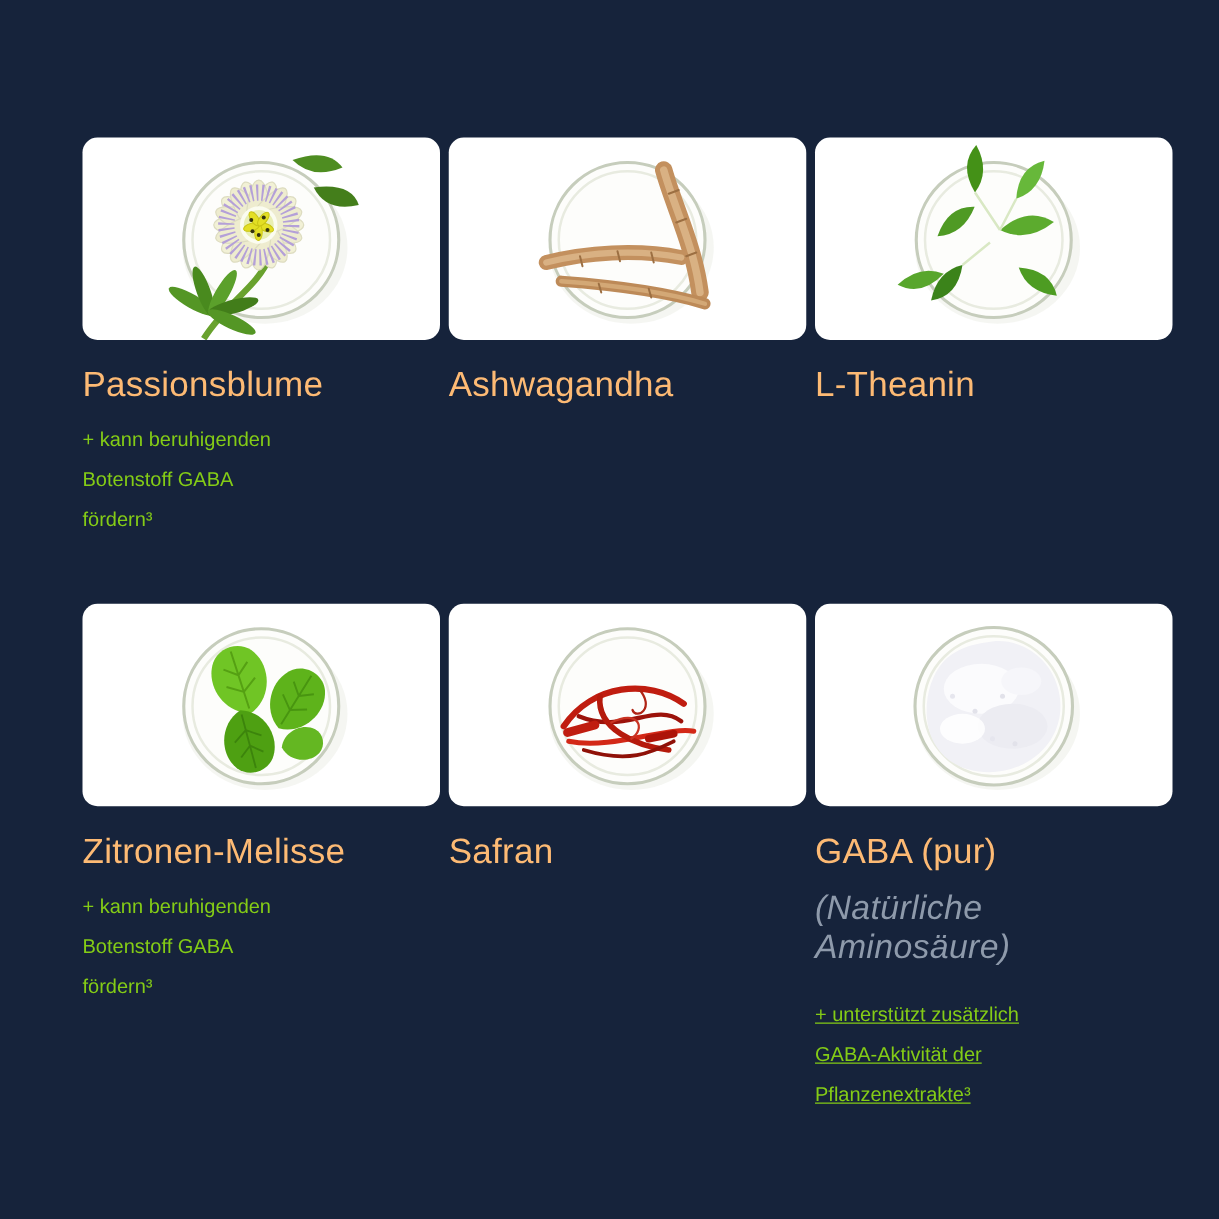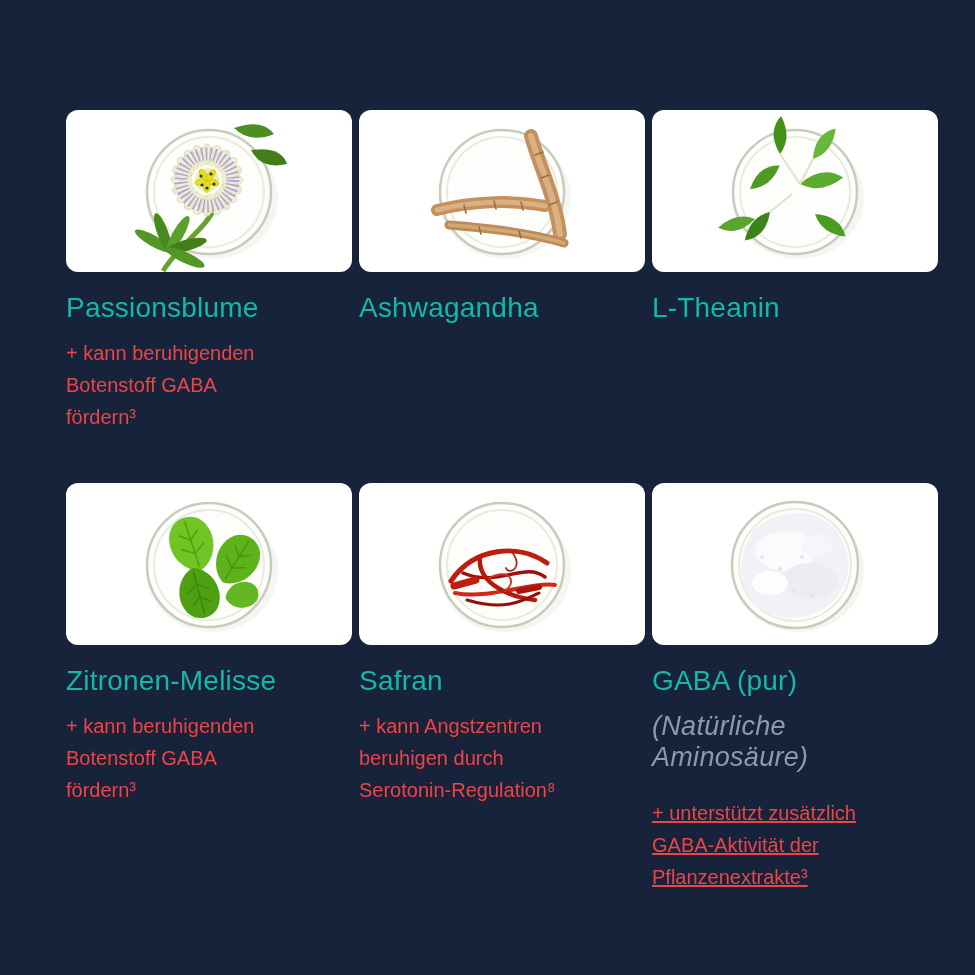--- a/index.html
+++ b/index.html
@@ -32,25 +32,25 @@
     position:absolute; top:-19px; right:2px;
     height:40px; line-height:40px;
     padding:0 21px;
     border-radius:21px;
     background:linear-gradient(180deg,#0f5a87,#0b4a70);
     color:#ffffff; font-size:22px;
     box-shadow:0 1px 3px rgba(0,0,0,0.35);
   }
   .card-title {
     margin:20px 0 0; font-size:28px; font-weight:400;
-    color:#14b8a6; letter-spacing:0.2px;
+    color:#fdba74; letter-spacing:0.2px;
   }
   .benefit {
-    margin:13px 0 0; font-size:20px; line-height:32px;
-    color:#ef4444; white-space:pre-line;
+    margin:13px 0 0; font-size:16px; line-height:32px;
+    color:#84cc16; white-space:pre-line;
   }
   .subtitle {
     margin:14px 0 0; font-size:27px; font-style:italic;
     color:#8e9aab; letter-spacing:0.3px;
   }
   .subtitle + .benefit { margin-top:24px;text-decoration:underline; }
 </style>
 </head>
 <body>
 
@@ -193,23 +193,20 @@
             <path d="M121,74 C118,100 150,114 176,117" stroke="#b51a0c" stroke-width="4.5"></path>
             <path d="M108,117 C145,128 162,119 180,110" stroke="#8f1108" stroke-width="3"></path>
             <path d="M130,95 C152,84 158,100 146,108" stroke="#c93322" stroke-width="1.8"></path>
             <path d="M152,68 C166,84 150,93 147,85" stroke="#b02415" stroke-width="1.8"></path>
             <path d="M95,103 l22,-6" stroke="#c01d10" stroke-width="7"></path>
             <path d="M160,108 l20,-4" stroke="#ad1409" stroke-width="6"></path>
           </g>
         </svg>
       </div>
       <h3 class="card-title">Safran</h3>
-      <p class="benefit">+ kann Angstzentren
-beruhigen durch
-Serotonin-Regulation⁸</p>
     </div>
 
     <div class="cell">
       <div class="imgbox">
         <svg viewBox="0 0 286 162">
           <ellipse cx="146" cy="88" rx="66" ry="61" fill="#eef0ea" opacity="0.6"></ellipse>
           <circle cx="143" cy="82" r="63" fill="#fdfdfb" stroke="#c6cdbc" stroke-width="2.5"></circle>
           <circle cx="143" cy="82" r="56" fill="none" stroke="#e8ebe0" stroke-width="2"></circle>
           <g>
             <path d="M143 30 C168 28 190 46 195 70 C201 96 187 120 163 130 C139 140 109 134 97 114 C85 96 87 64 103 46 C115 34 129 32 143 30" fill="#f1f1f6"></path>

